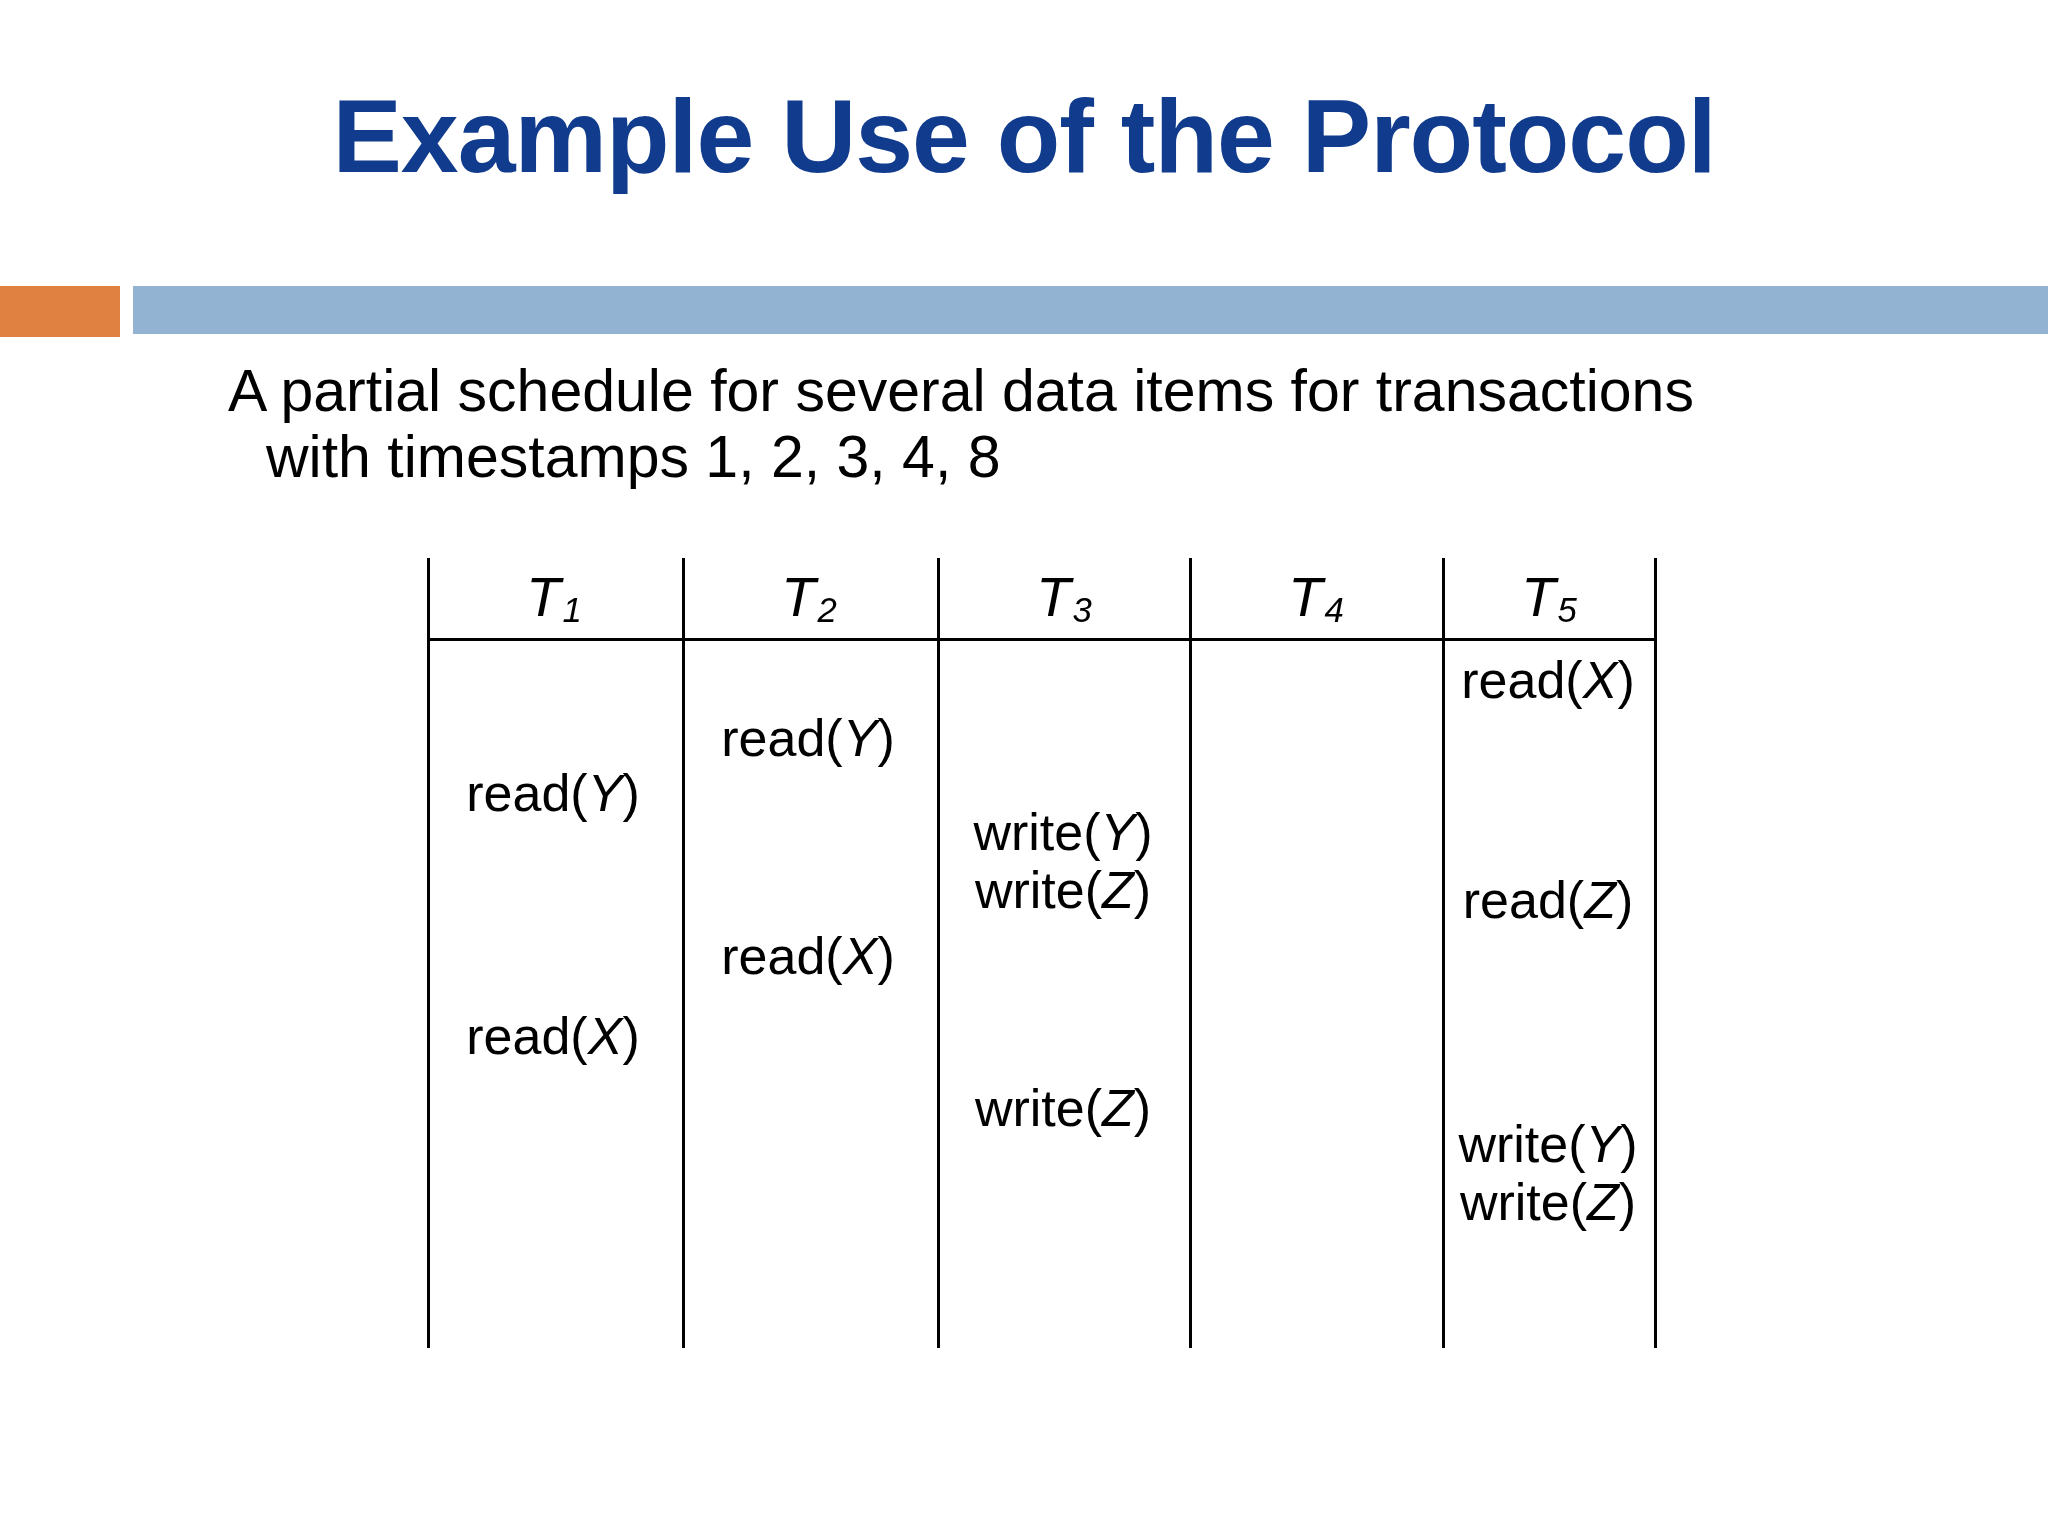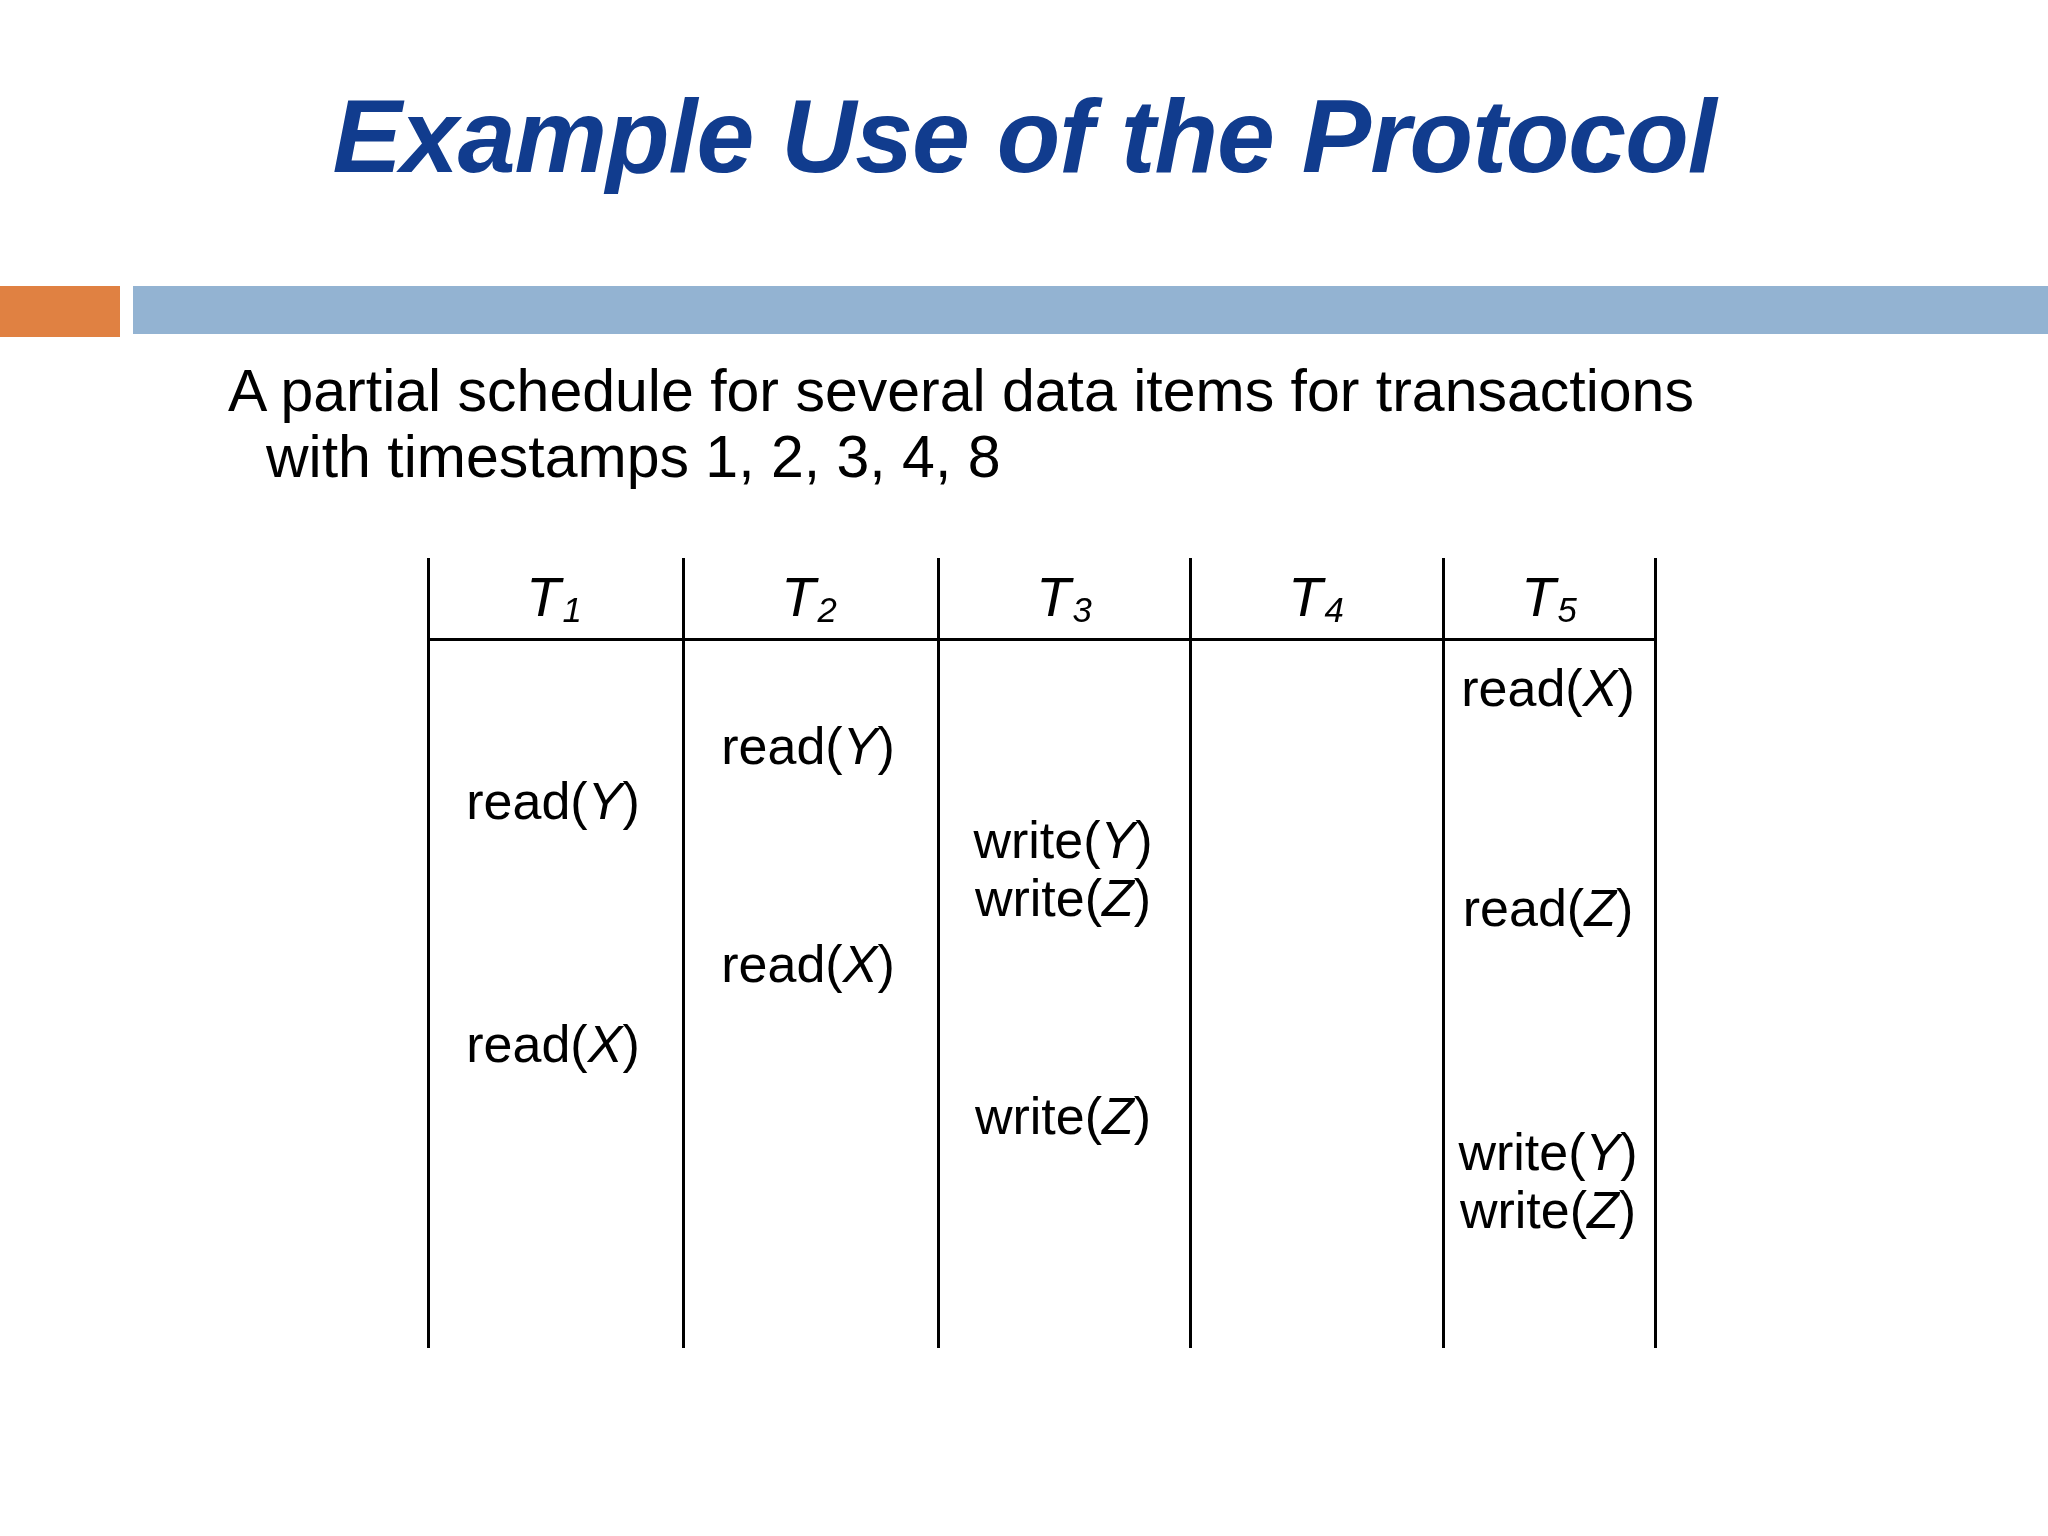--- a/index.html
+++ b/index.html
@@ -21,21 +21,20 @@
     left: 0;
     top: 82px;
     width: 2048px;
     text-align: center;
     color: #113c8e;
     font-size: 104px;
     font-weight: bold;
     line-height: 1.05;
     letter-spacing: -1px;
     white-space: nowrap;
-    font-style: italic;
   }
 
   
   #accent-bar-orange {
     position: absolute;
     left: 0;
     top: 286px;
     width: 120px;
     height: 51px;
     background: #e08142;
@@ -125,21 +124,21 @@
 
   .op {
     position: absolute;
     font-size: 52px;
     color: #000;
     white-space: nowrap;
   }
   .op i { font-style: italic; }
 
   
-  .op.center { left: 0; width: 100%; text-align: center; margin-top: 8px; }
+  .op.center { left: 0; width: 100%; text-align: center; }
 </style>
 </head>
 <body>
 
 <div id="slide-title">Example Use of the Protocol</div>
 
 <div id="accent-bar-orange"></div>
 <div id="accent-bar-blue"></div>
 
 <div id="body-text">

